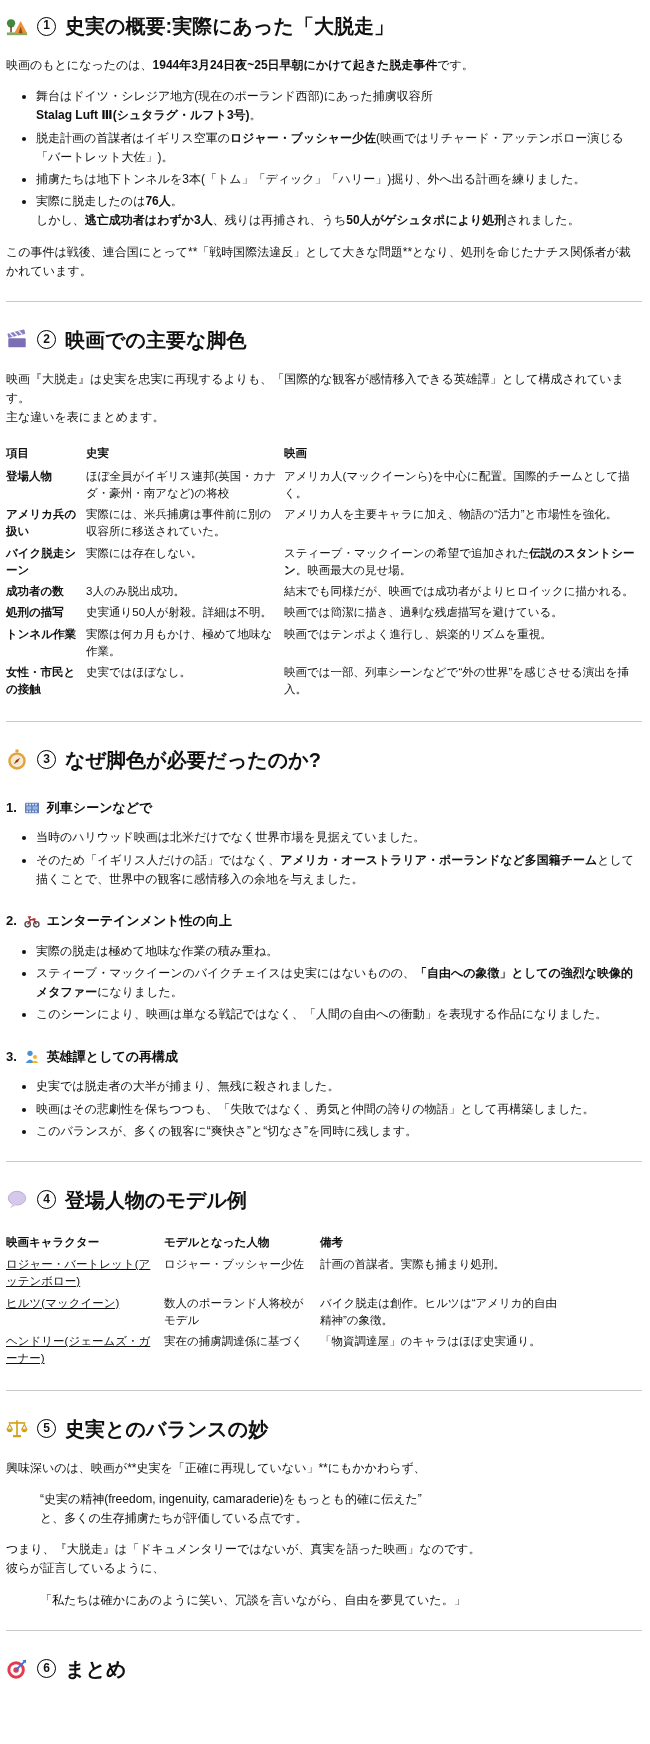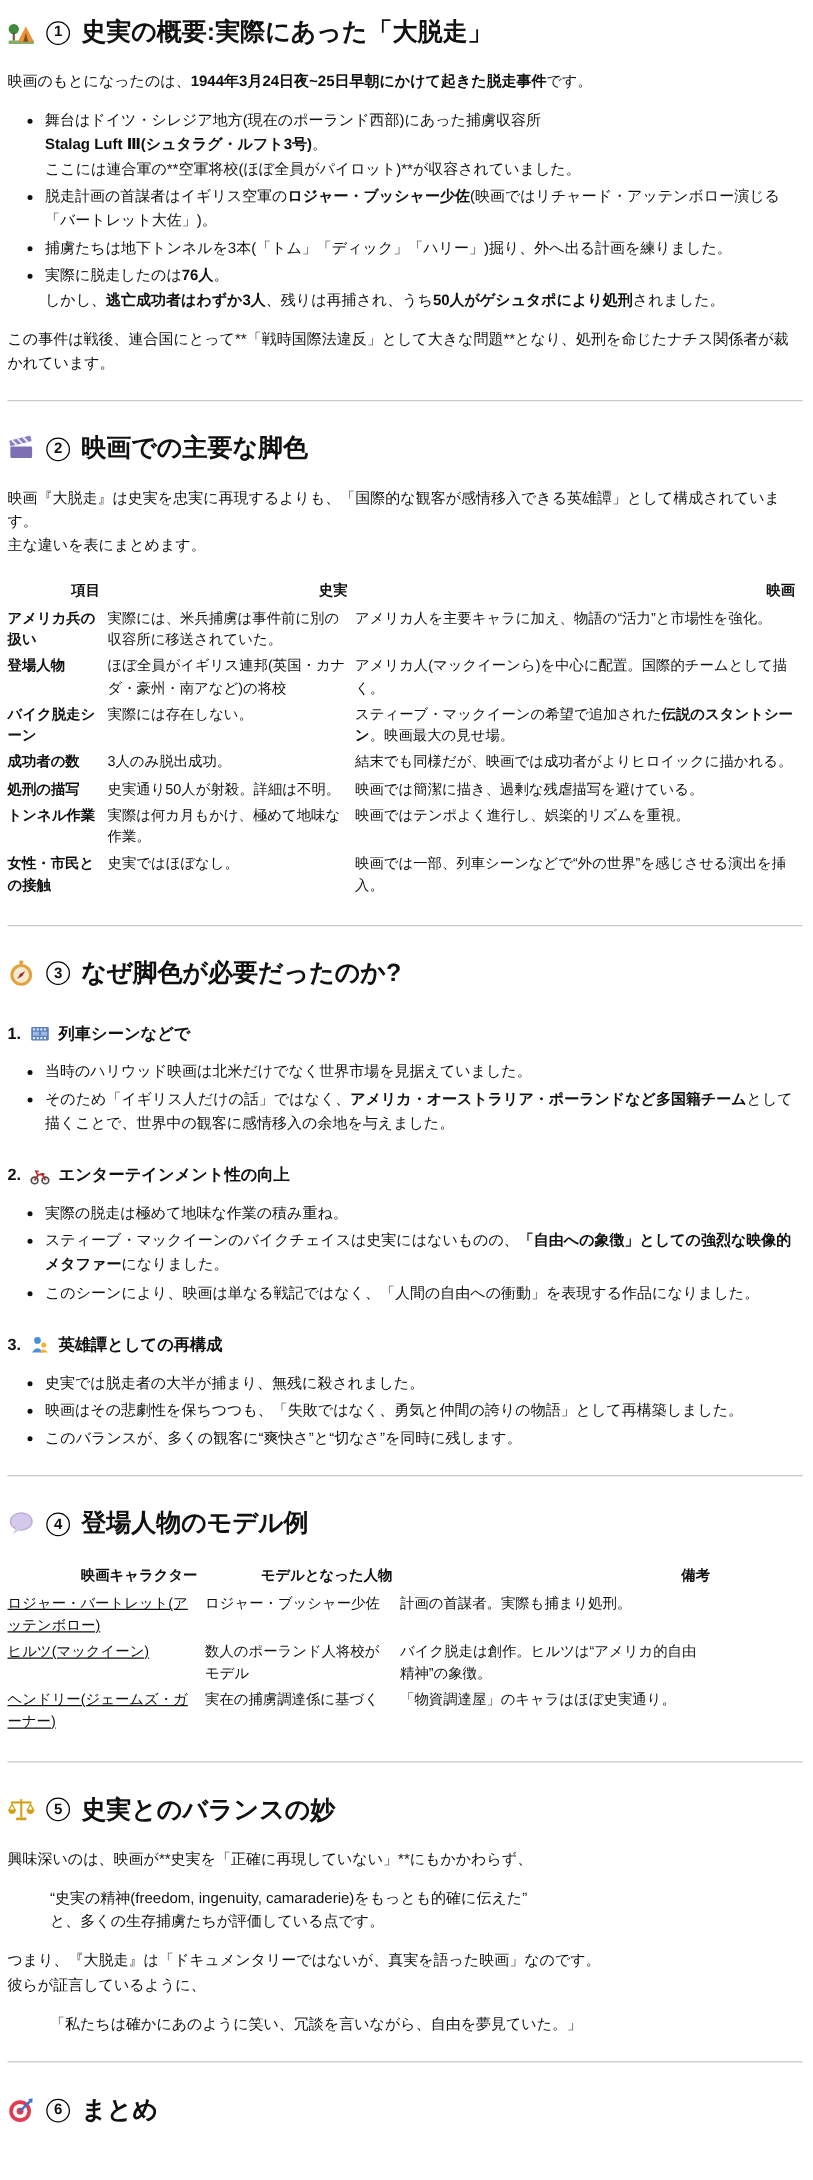--- a/index.html
+++ b/index.html
@@ -31,21 +31,21 @@
     flex:0 0 auto;
   }
   .h-icon{display:inline-flex;flex:0 0 auto;}
   p{margin:12px 0;}
   ul{margin:4px 0;padding-left:30px;}
   li{margin:3px 0;}
   hr{border:none;border-top:1px solid #c9c9c9;margin:20px 0 6px 0;}
   b{font-weight:bold;}
 
   table{border-collapse:collapse;margin:16px 0;font-size:11.5px;line-height:1.5;}
-  th{font-weight:bold;text-align:right;padding:2px 6px 3px 0;vertical-align:bottom;}
+  th{font-weight:bold;text-align:left;padding:2px 6px 3px 0;vertical-align:bottom;}
   td{vertical-align:top;padding:2px 6px 2px 0;}
 
   .t2{width:100%;}
   .t2 td:first-child{font-weight:bold;width:74px;}
   .t2 td:nth-child(2){width:192px;}
 
   .t4 td:first-child{width:152px;text-decoration:underline;}
   .t4 td:nth-child(2){width:150px;}
   .t4 td:nth-child(3){width:248px;}
 
@@ -70,21 +70,21 @@
         <rect x="4.6" y="12" width="1.8" height="7" fill="#74503a"></rect>
         <path d="M9 20 L16 6.5 L23 20 Z" fill="#e8923a"></path>
         <path d="M13.8 20 L16 12.5 L18.2 20 Z" fill="#8a4b1e"></path>
       </svg>
     </span>
     <span class="circ">1</span>
     <span>史実の概要:実際にあった「大脱走」</span>
   </h1>
   <p><span>映画のもとになったのは、</span><b>1944年3月24日夜~25日早朝にかけて起きた脱走事件</b><span>です。</span></p>
   <ul>
-    <li><span>舞台はドイツ・シレジア地方(現在のポーランド西部)にあった捕虜収容所</span><br><b>Stalag Luft Ⅲ(シュタラグ・ルフト3号)</b><span>。</span><br><span>ここには連合軍の**空軍将校(ほぼ全員がパイロット)**が収容されていました。</span></li>
+    <li><span>舞台はドイツ・シレジア地方(現在のポーランド西部)にあった捕虜収容所</span><br><b>Stalag Luft Ⅲ(シュタラグ・ルフト3号)</b><span>。</span><br></li>
     <li><span>脱走計画の首謀者はイギリス空軍の</span><b>ロジャー・ブッシャー少佐</b><span>(映画ではリチャード・アッテンボロー演じる「バートレット大佐」)。</span></li>
     <li><span>捕虜たちは地下トンネルを3本(「トム」「ディック」「ハリー」)掘り、外へ出る計画を練りました。</span></li>
     <li><span>実際に脱走したのは</span><b>76人</b><span>。</span><br><span>しかし、</span><b>逃亡成功者はわずか3人</b><span>、残りは再捕され、うち</span><b>50人がゲシュタポにより処刑</b><span>されました。</span></li>
   </ul>
   <p><span>この事件は戦後、連合国にとって**「戦時国際法違反」として大きな問題**となり、処刑を命じたナチス関係者が裁かれています。</span></p>
 
   <hr>
 
   <h1>
     <span class="h-icon">
@@ -103,28 +103,28 @@
   <table class="t2">
     <thead>
       <tr>
         <th>項目</th>
         <th>史実</th>
         <th>映画</th>
       </tr>
     </thead>
     <tbody>
       <tr>
+        <td>登場人物</td>
+        <td><span>ほぼ全員がイギリス連邦(英国・カナダ・豪州・南アなど)の将校</span></td>
+        <td><span>アメリカ人(マックイーンら)を中心に配置。国際的チームとして描く。</span></td>
+      </tr>
+      <tr>
         <td>アメリカ兵の扱い</td>
         <td><span>実際には、米兵捕虜は事件前に別の収容所に移送されていた。</span></td>
         <td><span>アメリカ人を主要キャラに加え、物語の“活力”と市場性を強化。</span></td>
-      </tr>
-      <tr>
-        <td>登場人物</td>
-        <td><span>ほぼ全員がイギリス連邦(英国・カナダ・豪州・南アなど)の将校</span></td>
-        <td><span>アメリカ人(マックイーンら)を中心に配置。国際的チームとして描く。</span></td>
       </tr>
       <tr>
         <td>バイク脱走シーン</td>
         <td><span>実際には存在しない。</span></td>
         <td><span>スティーブ・マックイーンの希望で追加された</span><b>伝説のスタントシーン</b><span>。映画最大の見せ場。</span></td>
       </tr>
       <tr>
         <td>成功者の数</td>
         <td><span>3人のみ脱出成功。</span></td>
         <td><span>結末でも同様だが、映画では成功者がよりヒロイックに描かれる。</span></td>

